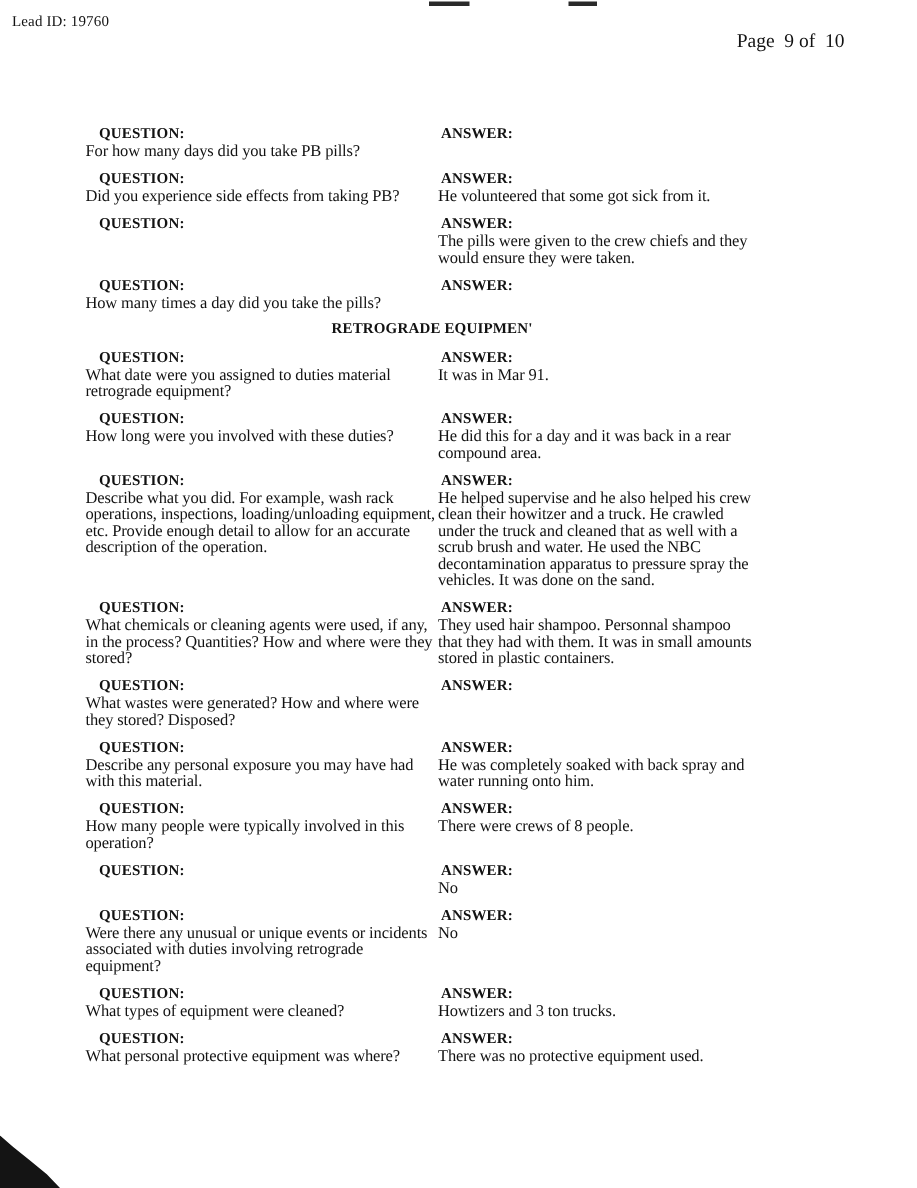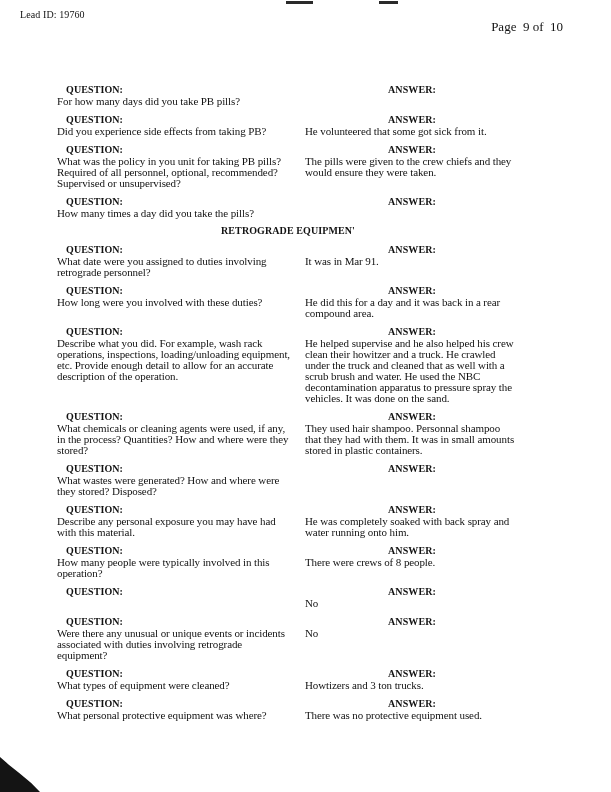--- a/index.html
+++ b/index.html
@@ -10,21 +10,21 @@
     background: #ffffff;
     font-family: "Liberation Serif", serif;
     color: #121212;
     overflow: hidden;
   }
 
   
   .lead-id {
     position: absolute;
     top: 9px;
-    left: 20px;
+    left: 8px;
     font-size: 10px;
     letter-spacing: 0.1px;
   }
   .page-num {
     position: absolute;
     top: 19px;
     right: 48px;
     font-size: 13px;
     white-space: pre;
   }
@@ -51,31 +51,30 @@
   
   .content {
     position: absolute;
     left: 57px;
     top: 83px;
     width: 462px;
   }
   .qa-row {
     display: grid;
     grid-template-columns: 235px 212px;
-    column-gap: 13px;
     margin-bottom: 6px;
   }
   .q-label, .a-label {
     font-weight: bold;
     font-size: 10px;
     line-height: 13px;
     letter-spacing: 0.1px;
   }
   .q-label { margin-left: 9px; }
-  .a-label { margin-left: 2px; text-align: center; }
+  .a-label { margin-left: 2px; }
   .q-text, .a-text {
     font-size: 11px;
     line-height: 11px;
     letter-spacing: -0.1px;
   }
   .heading-row { margin: 1px 0 7px 0; text-align: center; }
   .section-heading {
     font-weight: bold;
     font-size: 10px;
     letter-spacing: 0.1px;
@@ -110,21 +109,20 @@
     </div>
     <div class="a-col">
       <div class="a-label">ANSWER:</div>
       <div class="a-text">He volunteered that some got sick from it.</div>
     </div>
   </div>
 
   <div class="qa-row">
     <div class="q-col">
       <div class="q-label">QUESTION:</div>
-      <div class="q-text">What was the policy in you unit for taking PB pills? Required of all personnel, optional, recommended? Supervised or unsupervised?</div>
     </div>
     <div class="a-col">
       <div class="a-label">ANSWER:</div>
       <div class="a-text">The pills were given to the crew chiefs and they would ensure they were taken.</div>
     </div>
   </div>
 
   <div class="qa-row">
     <div class="q-col">
       <div class="q-label">QUESTION:</div>
@@ -136,21 +134,21 @@
     </div>
   </div>
 
   <div class="heading-row">
     <div class="section-heading">RETROGRADE EQUIPMEN'</div>
   </div>
 
   <div class="qa-row">
     <div class="q-col">
       <div class="q-label">QUESTION:</div>
-      <div class="q-text">What date were you assigned to duties involving retrograde personnel?</div>
+      <div class="q-text">What date were you assigned to duties material retrograde equipment?</div>
     </div>
     <div class="a-col">
       <div class="a-label">ANSWER:</div>
       <div class="a-text">It was in Mar 91.</div>
     </div>
   </div>
 
   <div class="qa-row">
     <div class="q-col">
       <div class="q-label">QUESTION:</div>

